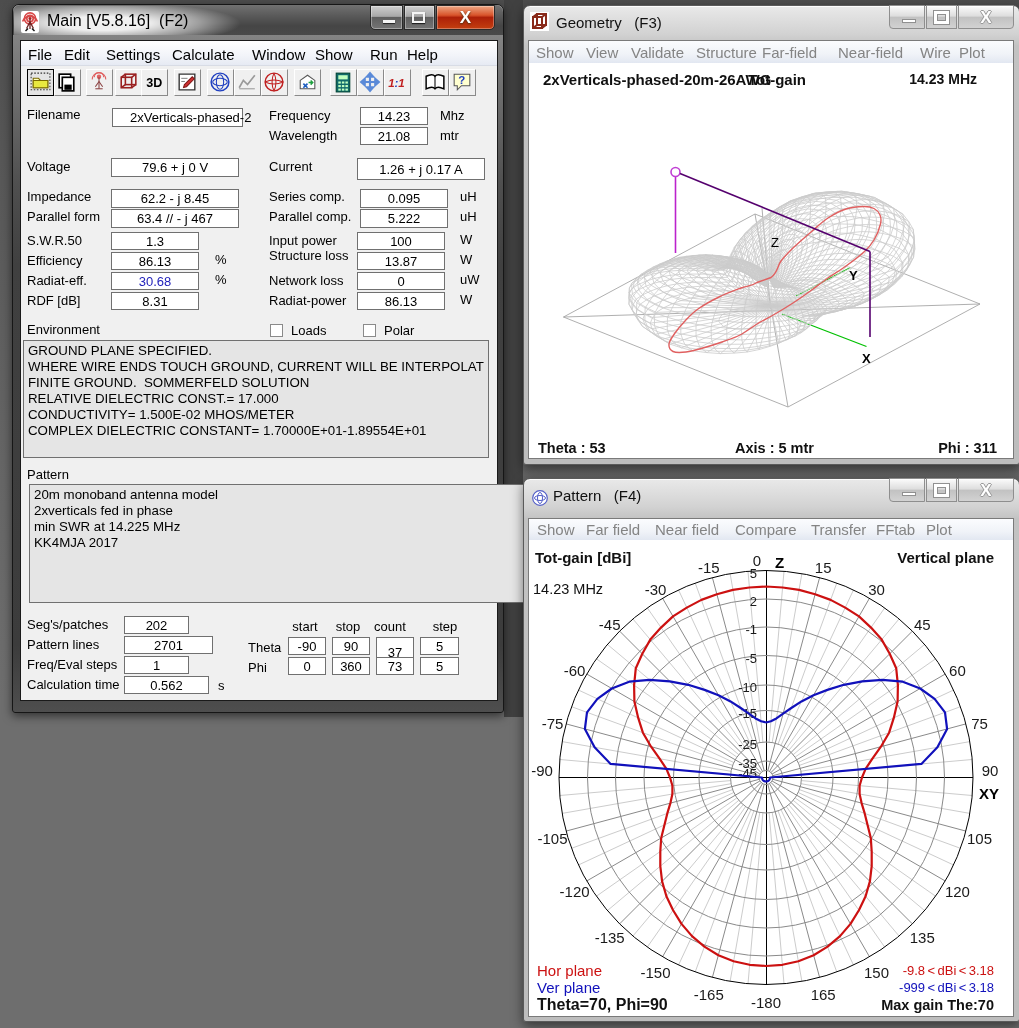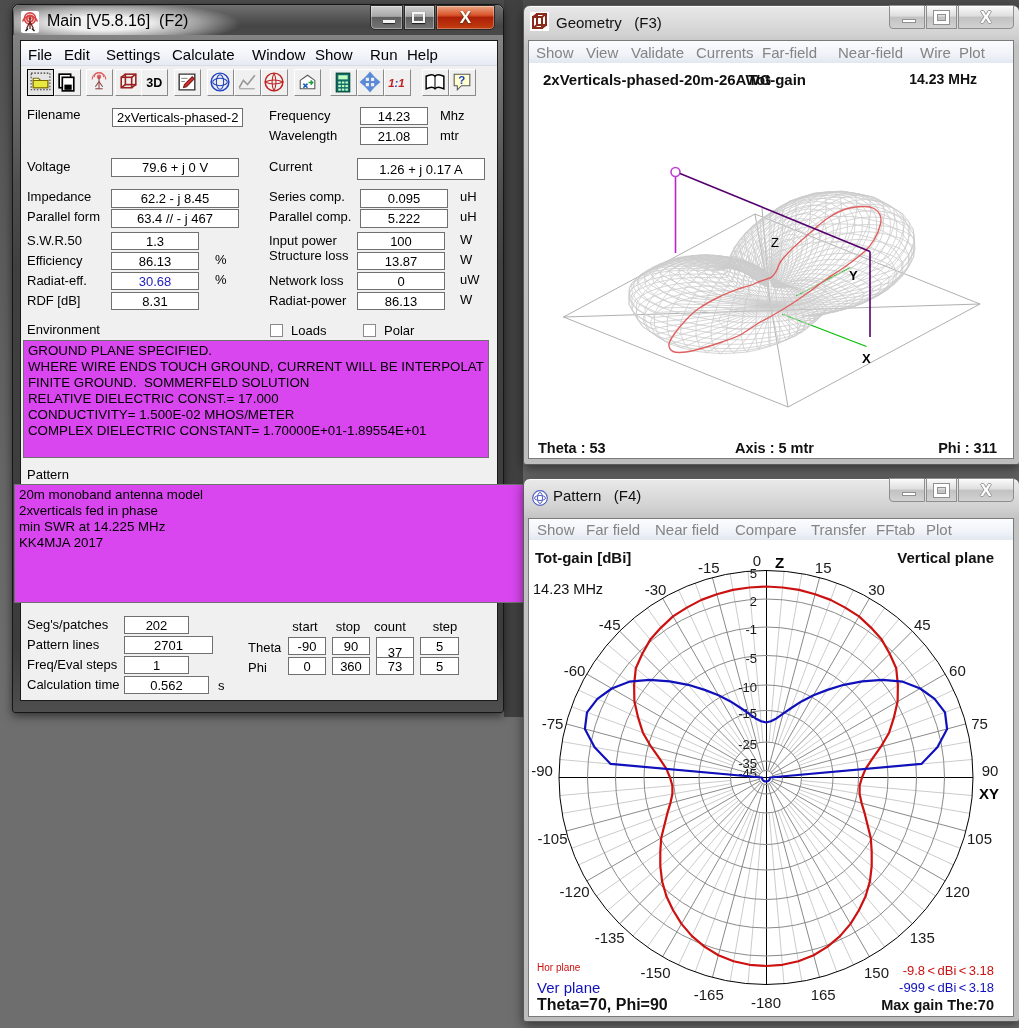--- a/index.html
+++ b/index.html
@@ -1,21 +1,21 @@
 <!DOCTYPE html>
 <html><head><meta charset="utf-8"><style>
 *{margin:0;padding:0;box-sizing:border-box}
 html,body{width:1019px;height:1028px;background:linear-gradient(180deg,#4d4d4d 0,#575757 160px,#666666 480px,#6e6e6e 700px,#6e6e6e 100%);overflow:hidden;
 font-family:"Liberation Sans",sans-serif;-webkit-font-smoothing:antialiased}
 .abs{position:absolute;white-space:nowrap}
 .lab{position:absolute;font-size:13px;color:#000;white-space:pre}
 .inp{position:absolute;background:#fff;border:1.5px solid #707070;
 font-size:13px;color:#000;text-align:center;display:flex;align-items:center;justify-content:center;white-space:pre}
-.inpl{justify-content:flex-start;padding-left:4px}
-.tbox{position:absolute;overflow:hidden;background:#d946ef;border:1.5px solid #707070;
+.inpl{justify-content:flex-start;padding-left:17px}
+.tbox{position:absolute;overflow:hidden;background:#e5e5e5;border:1.5px solid #707070;
 font-size:13.3px;color:#000;line-height:16px;padding:2px 0 0 4px;white-space:pre}
 .menu{position:absolute;font-size:15px;color:#000;white-space:pre}
 .gmenu{position:absolute;font-size:15px;color:#848484;white-space:pre}
 .cb{position:absolute;width:13px;height:13px;background:#fff;border:1px solid #8a8a8a}
 .bold{font-weight:bold}
 svg{position:absolute}
 </style></head><body>
 
 <div class="abs" style="left:504px;top:0;width:19px;height:717px;background:#414141"></div>
 <div class="abs" style="left:12px;top:4px;width:492px;height:709px;background:linear-gradient(180deg,#9b9b9b 0,#848484 30px,#6a6a6a 100px,#4f4f4f 180px,#404040 260px,#3c3c3c 640px,#4e4e4e);border:1px solid #161616;border-radius:7px 7px 3px 3px;box-shadow:0 3px 10px rgba(0,0,0,.55),inset 0 1px 0 #b5b5b5"></div>
@@ -258,21 +258,21 @@
 <div class="cb" style="left:270px;top:324px"></div>
 <div class="lab" style="left:291px;top:323px">Loads</div>
 <div class="cb" style="left:363px;top:324px"></div>
 <div class="lab" style="left:384px;top:323px">Polar</div>
 <div class="tbox" style="left:23px;top:340px;width:466px;height:118px">GROUND PLANE SPECIFIED.
 WHERE WIRE ENDS TOUCH GROUND, CURRENT WILL BE INTERPOLAT
 FINITE GROUND.  SOMMERFELD SOLUTION
 RELATIVE DIELECTRIC CONST.= 17.000
 CONDUCTIVITY= 1.500E-02 MHOS/METER
 COMPLEX DIELECTRIC CONSTANT= 1.70000E+01-1.89554E+01</div>
-<div class="tbox" style="left:14px;top:484px;width:564px;height:119px">20m monoband antenna model
+<div class="tbox" style="left:29px;top:484px;width:564px;height:119px">20m monoband antenna model
 2xverticals fed in phase
 min SWR at 14.225 MHz
 KK4MJA 2017</div>
 <div class="abs" style="left:523px;top:5px;width:497px;height:460px;background:linear-gradient(180deg,#e9e9e9,#d2d2d2 28px,#c2c2c2 40px,#bdbdbd);border:1px solid #5a5a5a;border-radius:7px 7px 3px 3px;box-shadow:0 4px 12px rgba(0,0,0,.5),inset 0 1px 0 #fcfcfc"></div>
 <svg class="abs" style="left:530px;top:12px" width="19" height="19" viewBox="0 0 19 19">
 <rect x="0" y="0" width="19" height="19" fill="#fff"></rect>
 <g stroke="#8a2a1a" fill="none" stroke-width="2">
       <rect x="3" y="5" width="9" height="11"></rect>
       <rect x="7" y="2" width="9" height="11"></rect>
       <line x1="3" y1="5" x2="7" y2="2"></line>
@@ -285,21 +285,21 @@
 <div class="abs" style="left:889px;top:5px;width:36px;height:24px;background:linear-gradient(180deg,#fbfbfb,#dedede 45%,#c2c2c2 52%,#d2d2d2);border:1px solid #8e8e8e;border-radius:0 0 0 4px;box-shadow:inset 0 1px 0 #fff"></div>
 <div class="abs" style="left:902px;top:19px;width:14px;height:4px;background:#fff;border:1px solid #909090"></div>
 <div class="abs" style="left:926px;top:5px;width:31px;height:24px;background:linear-gradient(180deg,#fbfbfb,#dedede 45%,#c2c2c2 52%,#d2d2d2);border:1px solid #8e8e8e;box-shadow:inset 0 1px 0 #fff"></div>
 <div class="abs" style="left:934px;top:11px;width:15px;height:13px;border:3px solid #fff;outline:1px solid #909090;box-shadow:inset 0 0 0 1px #909090"></div>
 <div class="abs" style="left:958px;top:5px;width:56px;height:24px;background:linear-gradient(180deg,#fbfbfb,#dedede 45%,#c2c2c2 52%,#d2d2d2);border:1px solid #8e8e8e;border-radius:0 0 4px 0;box-shadow:inset 0 1px 0 #fff;color:#fff;font-size:17px;font-weight:bold;text-align:center;line-height:23px;text-shadow:-1px 0 0 #999,1px 0 0 #999,0 -1px 0 #999,0 1px 0 #999">X</div>
 <div class="abs" style="left:528px;top:40px;width:486px;height:419px;background:#fff;border:1px solid #7a7a7a"></div>
 <div class="abs" style="left:529px;top:41px;width:484px;height:22px;background:linear-gradient(180deg,#fbfcfe,#f0f3f8 60%,#e2e7f1)"></div>
 <div class="gmenu" style="left:536px;top:44px">Show</div>
 <div class="gmenu" style="left:586px;top:44px">View</div>
 <div class="gmenu" style="left:631px;top:44px">Validate</div>
-<div class="gmenu" style="left:696px;top:44px">Currents</div>
+<div class="gmenu" style="left:696px;top:44px">Structure</div>
 <div class="gmenu" style="left:762px;top:44px">Far-field</div>
 <div class="gmenu" style="left:838px;top:44px">Near-field</div>
 <div class="gmenu" style="left:920px;top:44px">Wire</div>
 <div class="gmenu" style="left:959px;top:44px">Plot</div>
 <div class="abs bold" style="left:543px;top:71px;font-size:15px;color:#111">2xVerticals-phased-20m-26AWG</div>
 <div class="abs bold" style="left:748px;top:71px;font-size:15px;color:#111">Tot-gain</div>
 <div class="abs bold" style="left:977px;top:71px;font-size:14px;color:#111;transform:translateX(-100%)">14.23 MHz</div>
 <div class="abs bold" style="left:538px;top:440px;font-size:14.5px;color:#111">Theta : 53</div>
 <div class="abs bold" style="left:735px;top:440px;font-size:14.5px;color:#111">Axis : 5 mtr</div>
 <div class="abs bold" style="left:997px;top:440px;font-size:14.5px;color:#111;transform:translateX(-100%)">Phi : 311</div>
@@ -454,21 +454,21 @@
 <div class="gmenu" style="left:537px;top:521px">Show</div>
 <div class="gmenu" style="left:586px;top:521px">Far field</div>
 <div class="gmenu" style="left:655px;top:521px">Near field</div>
 <div class="gmenu" style="left:735px;top:521px">Compare</div>
 <div class="gmenu" style="left:811px;top:521px">Transfer</div>
 <div class="gmenu" style="left:876px;top:521px">FFtab</div>
 <div class="gmenu" style="left:926px;top:521px">Plot</div>
 <div class="abs bold" style="left:535px;top:549px;font-size:15px;color:#111">Tot-gain [dBi]</div>
 <div class="abs bold" style="left:994px;top:549px;font-size:15px;color:#111;transform:translateX(-100%)">Vertical plane</div>
 <div class="abs" style="left:533px;top:581px;font-size:14.5px;color:#111">14.23 MHz</div>
-<div class="abs" style="left:537px;top:962px;font-size:10px;color:#cc1111">Hor plane</div>
+<div class="abs" style="left:537px;top:962px;font-size:15px;color:#cc1111">Hor plane</div>
 <div class="abs" style="left:537px;top:979px;font-size:15px;color:#1111bb">Ver plane</div>
 <div class="abs bold" style="left:537px;top:996px;font-size:16px;color:#111">Theta=70, Phi=90</div>
 <div class="abs" style="left:994px;top:963px;font-size:13px;word-spacing:-1.2px;color:#cc1111;transform:translateX(-100%)">-9.8 &lt; dBi &lt; 3.18</div>
 <div class="abs" style="left:994px;top:980px;font-size:13px;word-spacing:-1.2px;color:#1111bb;transform:translateX(-100%)">-999 &lt; dBi &lt; 3.18</div>
 <div class="abs bold" style="left:994px;top:997px;font-size:14.5px;color:#111;transform:translateX(-100%)">Max gain The:70</div>
 <svg width="486" height="478" viewBox="0 0 486 478" style="position:absolute;left:528px;top:539px">
     <g stroke="#cccccc" stroke-width="1">
       <line x1="241.1" y1="203.1" x2="256" y2="32.3"></line>
       <line x1="244.2" y1="203.5" x2="273.9" y2="34.6"></line>
       <line x1="250.1" y1="205.1" x2="308.8" y2="44"></line>

